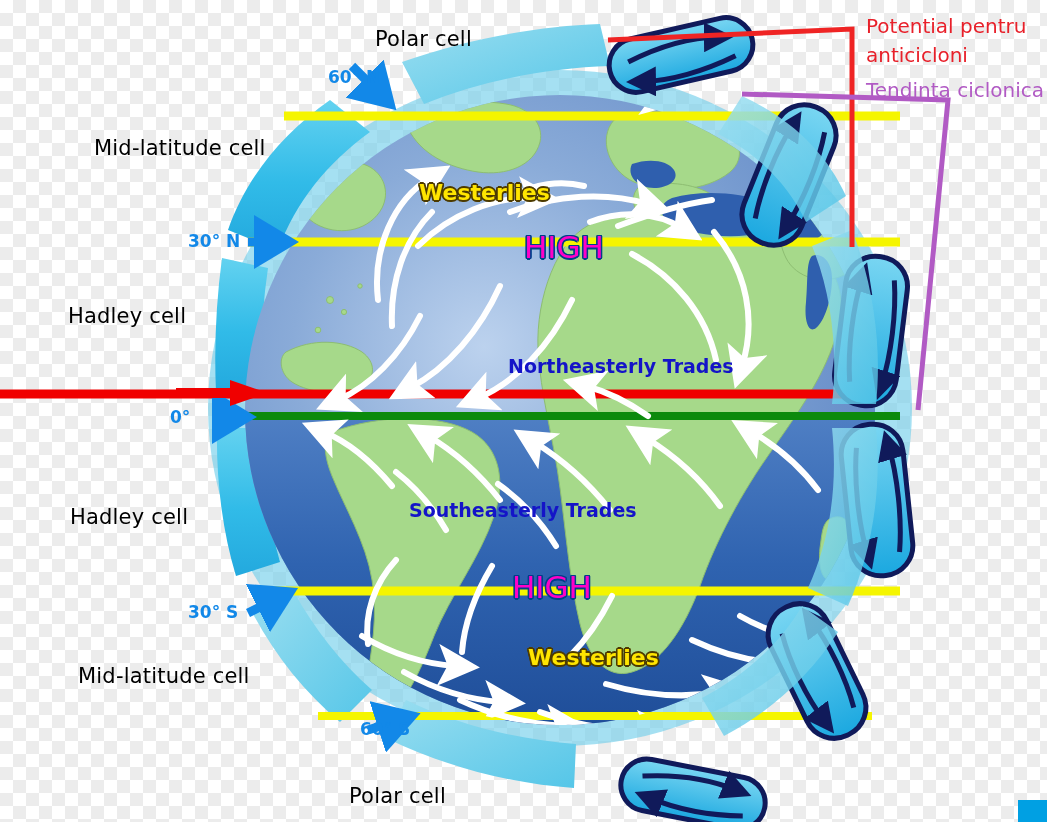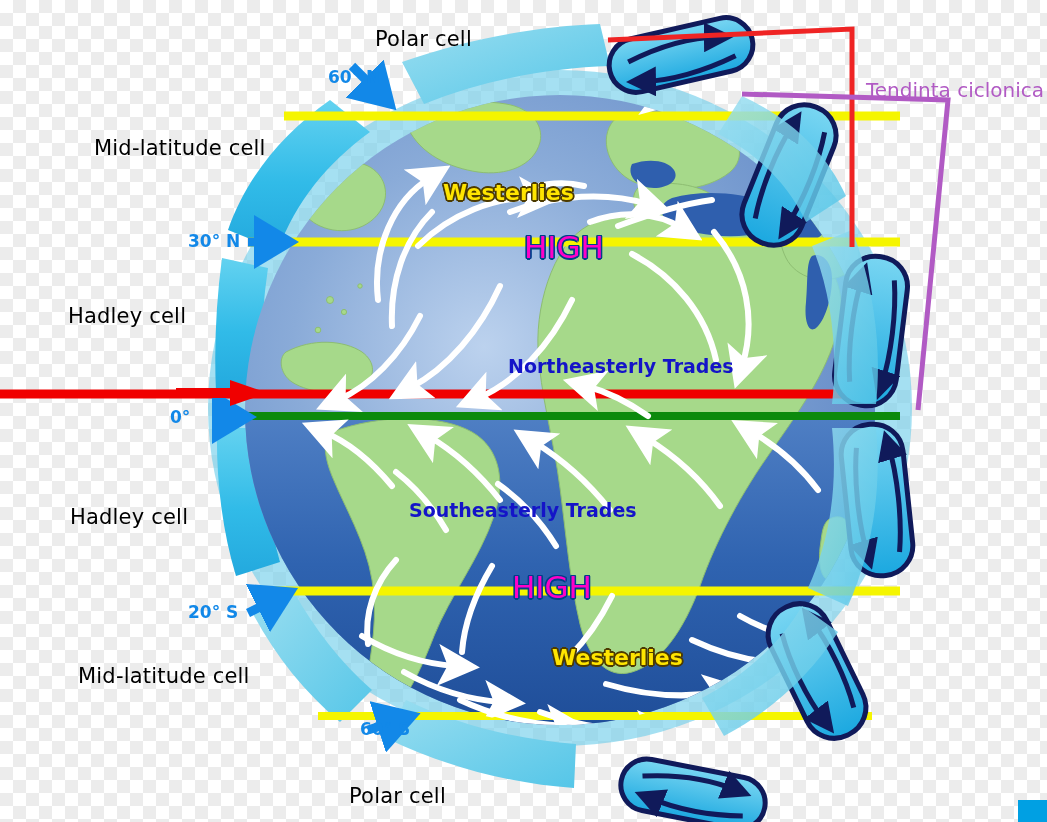--- a/index.html
+++ b/index.html
@@ -63,21 +63,20 @@
   .windlbl-yellow {
     font-family: "DejaVu Sans", sans-serif;
     font-weight: bold;
     font-size: 22px;
     color: #ffe500;
     text-shadow:
       -1.4px -1.4px 0 #4d3b00, 1.4px -1.4px 0 #4d3b00,
       -1.4px  1.4px 0 #4d3b00, 1.4px  1.4px 0 #4d3b00,
        0 -1.6px 0 #4d3b00, 0 1.6px 0 #4d3b00,
       -1.6px 0 0 #4d3b00, 1.6px 0 0 #4d3b00;
-    margin-left: 24px;
   }
   .windlbl-blue {
     font-family: "DejaVu Sans", sans-serif;
     font-weight: bold;
     font-size: 19px;
     color: #1414c8;
   }
   .highlbl {
     font-family: "DejaVu Sans", sans-serif;
     font-weight: normal;
@@ -369,37 +368,38 @@
 
   <div class="lbl latlabel" style="left:188px; top:232px;">30° N</div>
 
   <div class="lbl cellname" style="left:68px; top:304px;">Hadley cell</div>
 
 
   <div class="lbl latlabel" style="left:170px; top:408px;">0°</div>
 
   <div class="lbl cellname" style="left:70px; top:505px;">Hadley cell</div>
 
-  <div class="lbl latlabel" style="left:188px; top:603px;">20° S</div>
+  <div class="lbl latlabel" style="left:188px; top:603px;">30° S</div>
 
   <div class="lbl cellname" style="left:78px; top:664px;">Mid-latitude cell</div>
 
   <div class="lbl latlabel" style="left:312px; top:720px;padding-left:48px;">60° S</div>
 
   <div class="lbl cellname" style="left:349px; top:784px;">Polar cell</div>
 
   <div class="lbl windlbl-yellow" style="left:419px; top:180px;">Westerlies</div>
 
   <div class="lbl highlbl" style="left:524px; top:230px;">HIGH</div>
 
   <div class="lbl windlbl-blue" style="left:508px; top:308px;margin-top:48px;">Northeasterly Trades</div>
 
   <div class="lbl windlbl-blue" style="left:409px; top:500px;">Southeasterly Trades</div>
 
   <div class="lbl highlbl" style="left:512px; top:570px;">HIGH</div>
 
   <div class="lbl windlbl-yellow" style="left:528px; top:645px;">Westerlies</div>
 
+  <div class="lbl ro-red" style="left:866px; top:12px;">Potential pentru anticicloni</div>
 
   <div class="lbl ro-purple" style="left:866px; top:79px;">Tendinta ciclonica</div>
 
   <div id="corner-swatch"></div>
 </div>
 
 </body></html>

